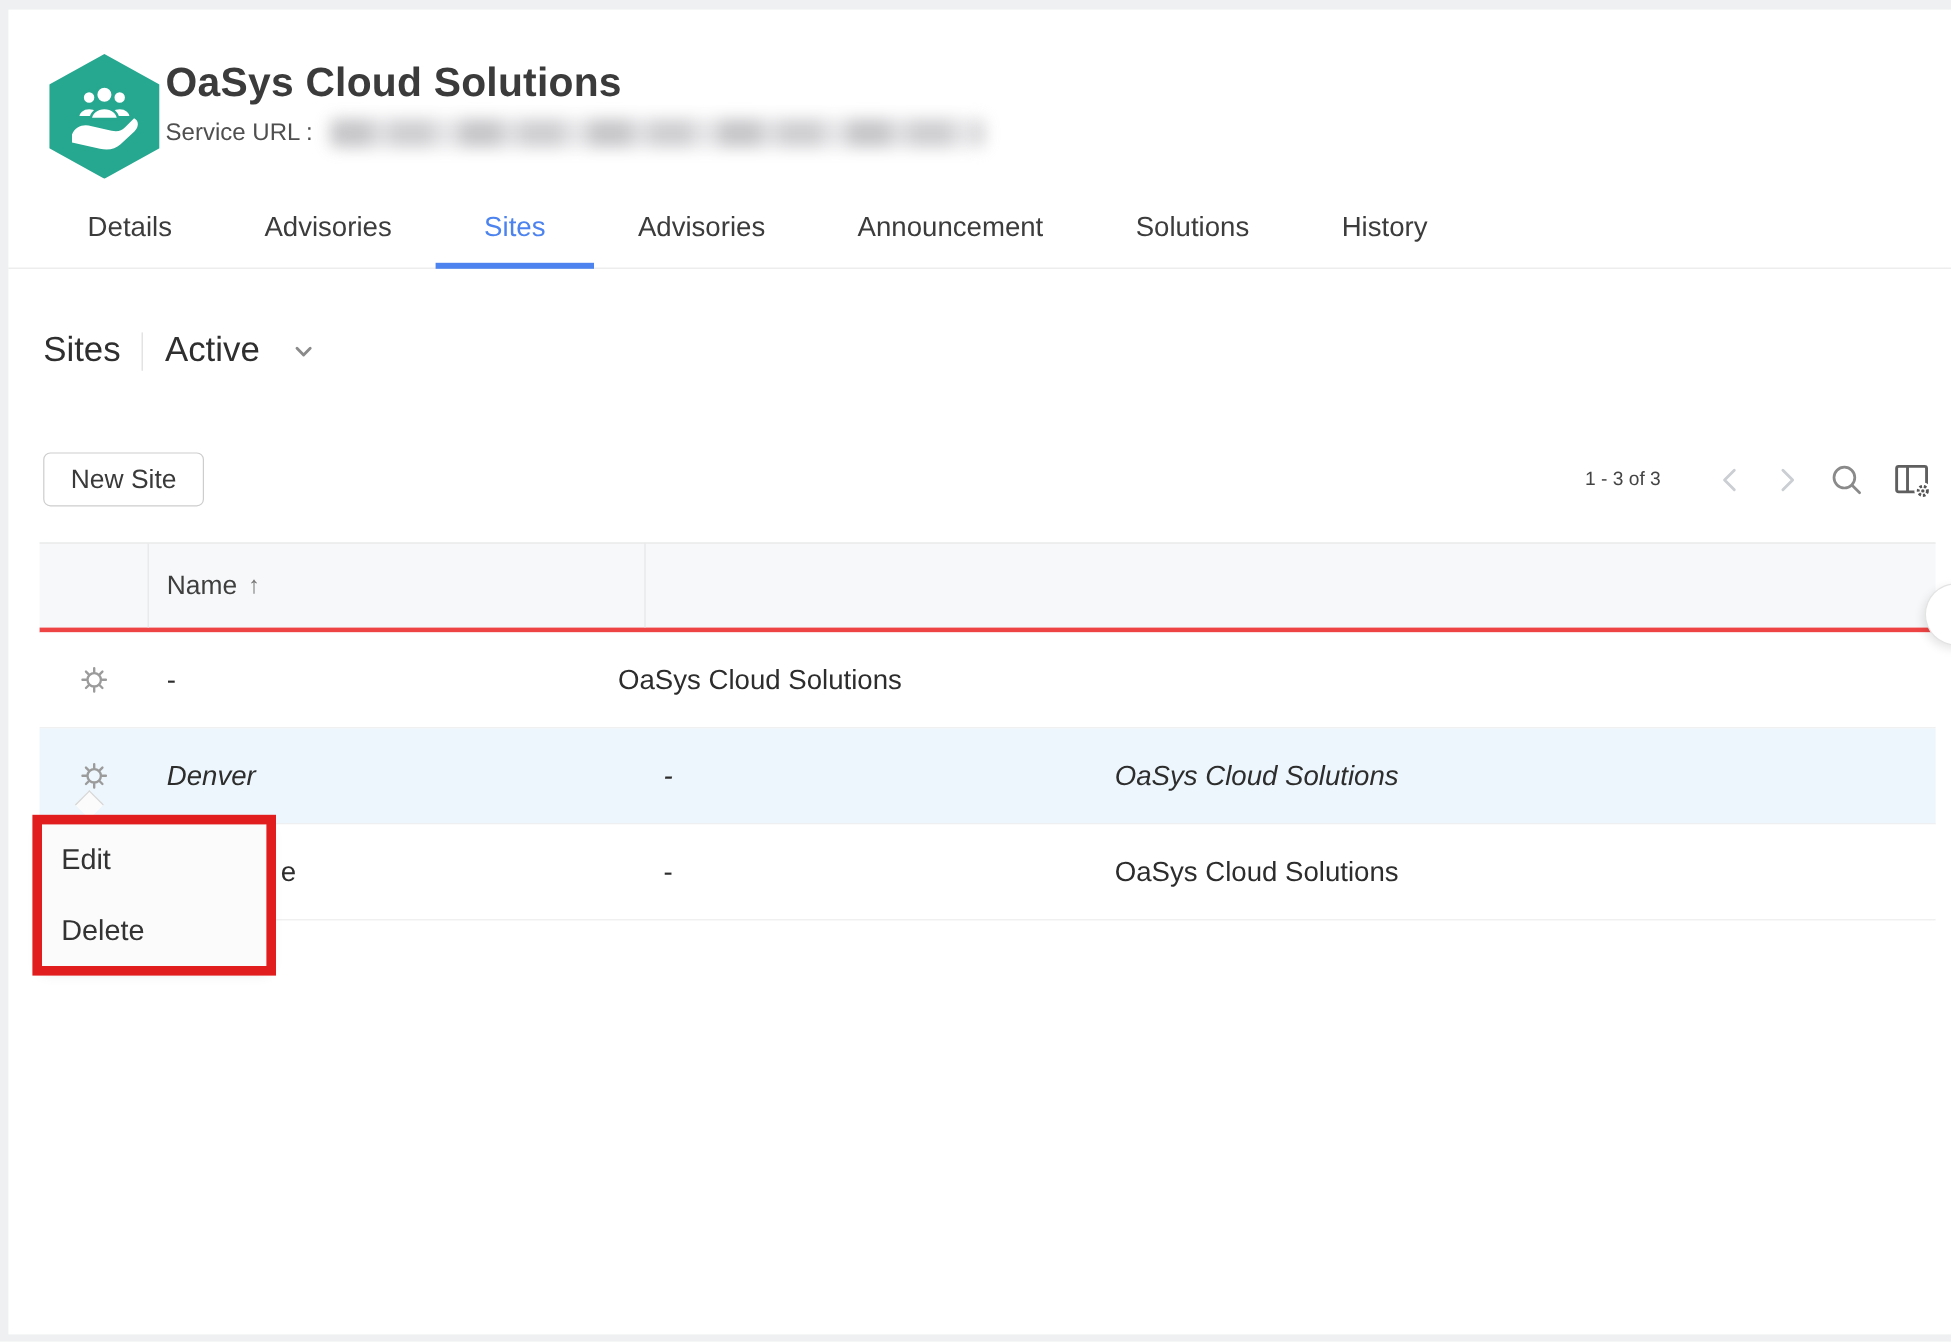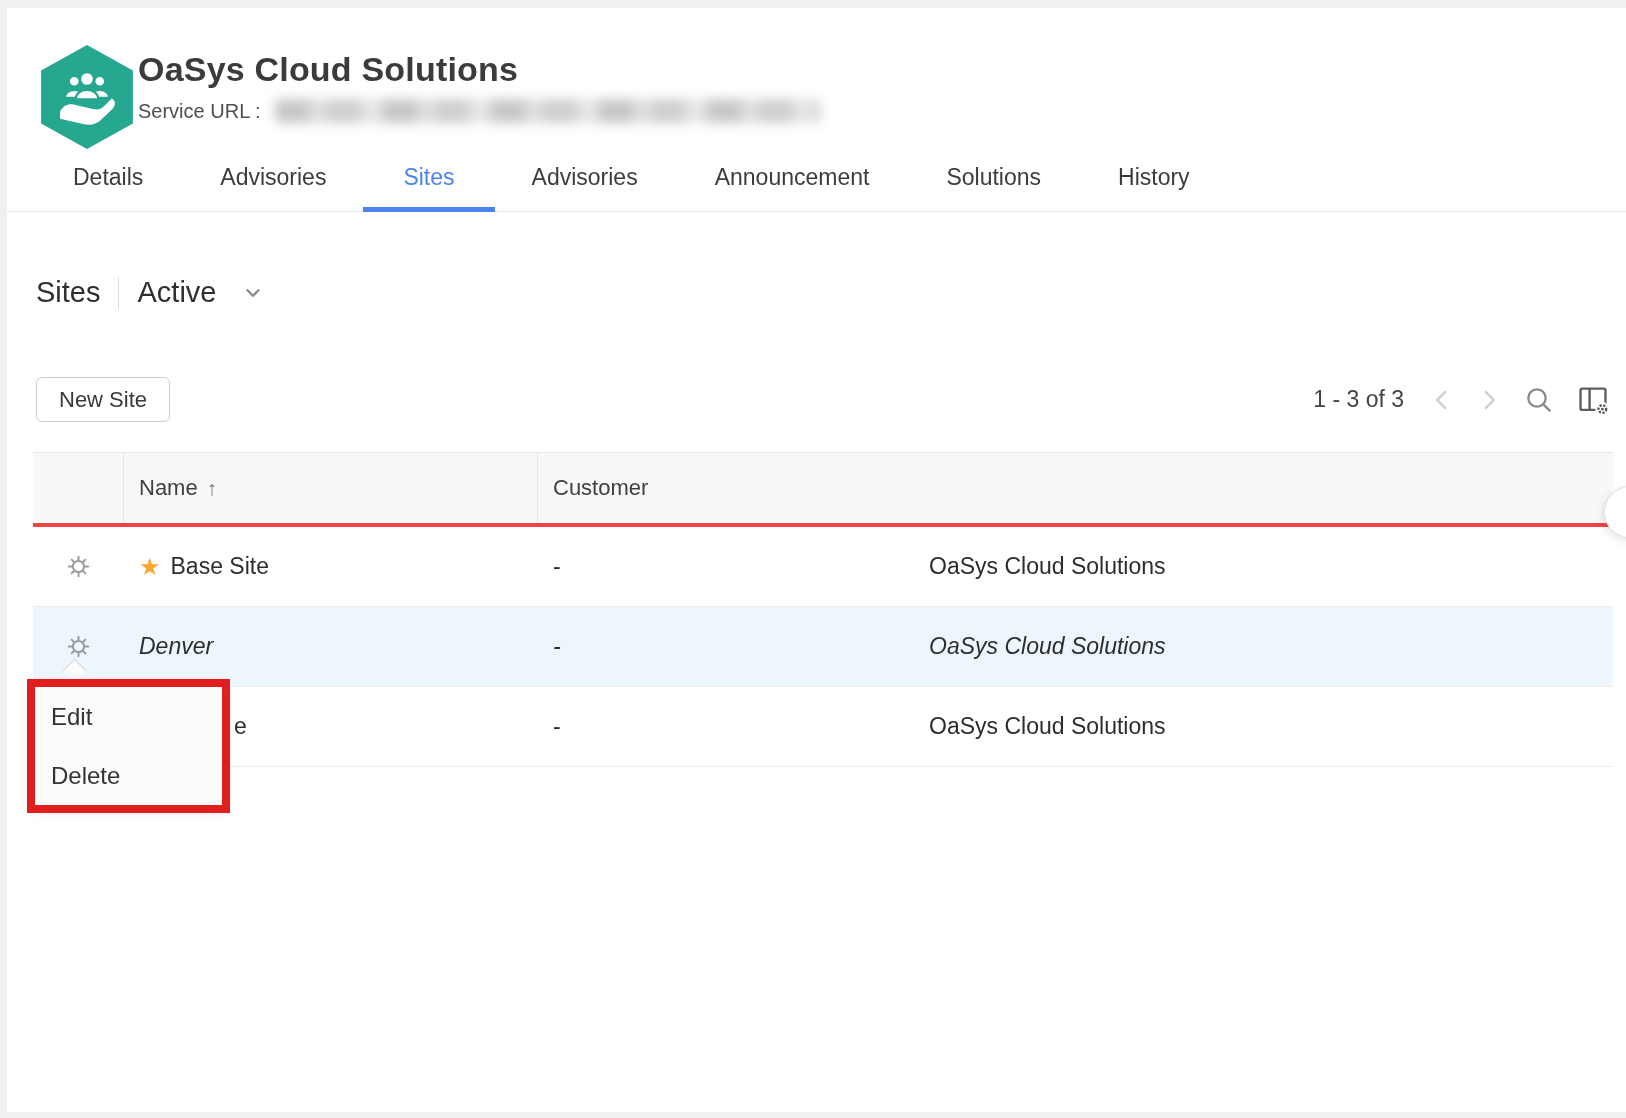--- a/index.html
+++ b/index.html
@@ -32,21 +32,21 @@
     position:absolute; left:138px; top:99px; display:flex; align-items:flex-end; gap:14px; z-index:2;
   }
   .service-label { font-size:20px; color:#4f4f4f; }
   .service-blur {
     width:545px; height:24px; border-radius:5px; opacity:.75;
     background: repeating-linear-gradient(90deg,#b4b4b8 0 34px,#d3d3d7 34px 52px,#bfbfc3 52px 86px,#dcdcdf 86px 108px);
     filter: blur(6px);
   }
   
   .tabs {
-    position:absolute; left:7px; top:144px; width:1619px; height:68px;
+    position:absolute; left:7px; top:156px; width:1619px; height:68px;
     display:flex; align-items:center; gap:77px; padding-left:66px;
     border-bottom:1px solid #e9e9e9; z-index:2; font-size:23px; color:#3c3c3c;
   }
   .tab { position:relative; height:100%; display:flex; align-items:center; cursor:pointer; white-space:nowrap; }
   .tab.active { color:#4c83ee; }
   .tab.active::after {
     content:""; position:absolute; left:-40px; right:-40px; bottom:-1px; height:5px; background:#4c83ee;
   }
   
   .section { position:absolute; left:36px; top:276px; display:flex; align-items:center; gap:18px; z-index:2; }
@@ -58,21 +58,21 @@
   .new-site {
     position:absolute; left:36px; top:377px; height:45px; padding:0 22px;
     background:#fff; border:1px solid #cdcdcd; border-radius:6px;
     font-size:22px; color:#3a3a3a; display:flex; align-items:center; z-index:2; cursor:pointer;
     font-family:"Liberation Sans", sans-serif;
   }
   .pager {
     position:absolute; right:16px; top:377px; height:45px;
     display:flex; align-items:center; gap:21px; z-index:2;
   }
-  .pager-text { font-size:23px; color:#444; margin-right:4px; }
+  .pager-text { font-size:16px; color:#444; margin-right:24px; }
   .icon-btn { background:none; border:none; padding:0; display:flex; align-items:center; cursor:pointer; }
   
   .table { position:absolute; left:33px; top:452px; width:1580px; z-index:2; }
   .thead {
     display:flex; height:75px; background:#f7f8f9;
     border-top:1px solid #e7e7e7; border-bottom:4px solid #ef4444;
     font-size:22px; color:#3f3f3f;
   }
   .th, .td { display:flex; align-items:center; padding-left:15px; }
   .c0 { width:91px;  justify-content:center; padding-left:0; }
@@ -187,38 +187,33 @@
       <circle cx="18.6" cy="18.4" r="2.7" fill="none" stroke="#555" stroke-width="1.7" stroke-dasharray="1.5 1.1"></circle>
       <circle cx="18.6" cy="18.4" r="1" fill="#555"></circle>
     </svg>
   </button>
 </div>
 
 <div class="table">
   <div class="thead">
     <div class="th c0"></div>
     <div class="th c1 sort-arrow">Name</div>
-    <div class="th c3">Customer</div>
   </div>
 
   <div class="trow">
     <div class="td c0">
       <button class="gear-btn">
         <svg width="27" height="27" viewBox="0 0 26 26">
           <g stroke="#9b9b9b" stroke-width="1.9" fill="none" stroke-linecap="round">
             <circle cx="13" cy="13" r="5.4"></circle>
             <path d="M13 3.6v3.1M13 19.3v3.1M3.6 13h3.1M19.3 13h3.1M6.4 6.4l2.2 2.2M17.4 17.4l2.2 2.2M19.6 6.4l-2.2 2.2M8.6 17.4l-2.2 2.2"></path>
           </g>
         </svg>
       </button>
     </div>
-    <div class="td c1">
-        <span class="star-icon"></span>
-        <span>Base Site</span>
-      </div>
     <div class="td c2">-</div>
     <div class="td c3">OaSys Cloud Solutions</div>
   </div>
 
   <div class="trow highlight">
     <div class="td c0">
       <button class="gear-btn">
         <svg width="27" height="27" viewBox="0 0 26 26">
           <g stroke="#9b9b9b" stroke-width="1.9" fill="none" stroke-linecap="round">
             <circle cx="13" cy="13" r="5.4"></circle>

